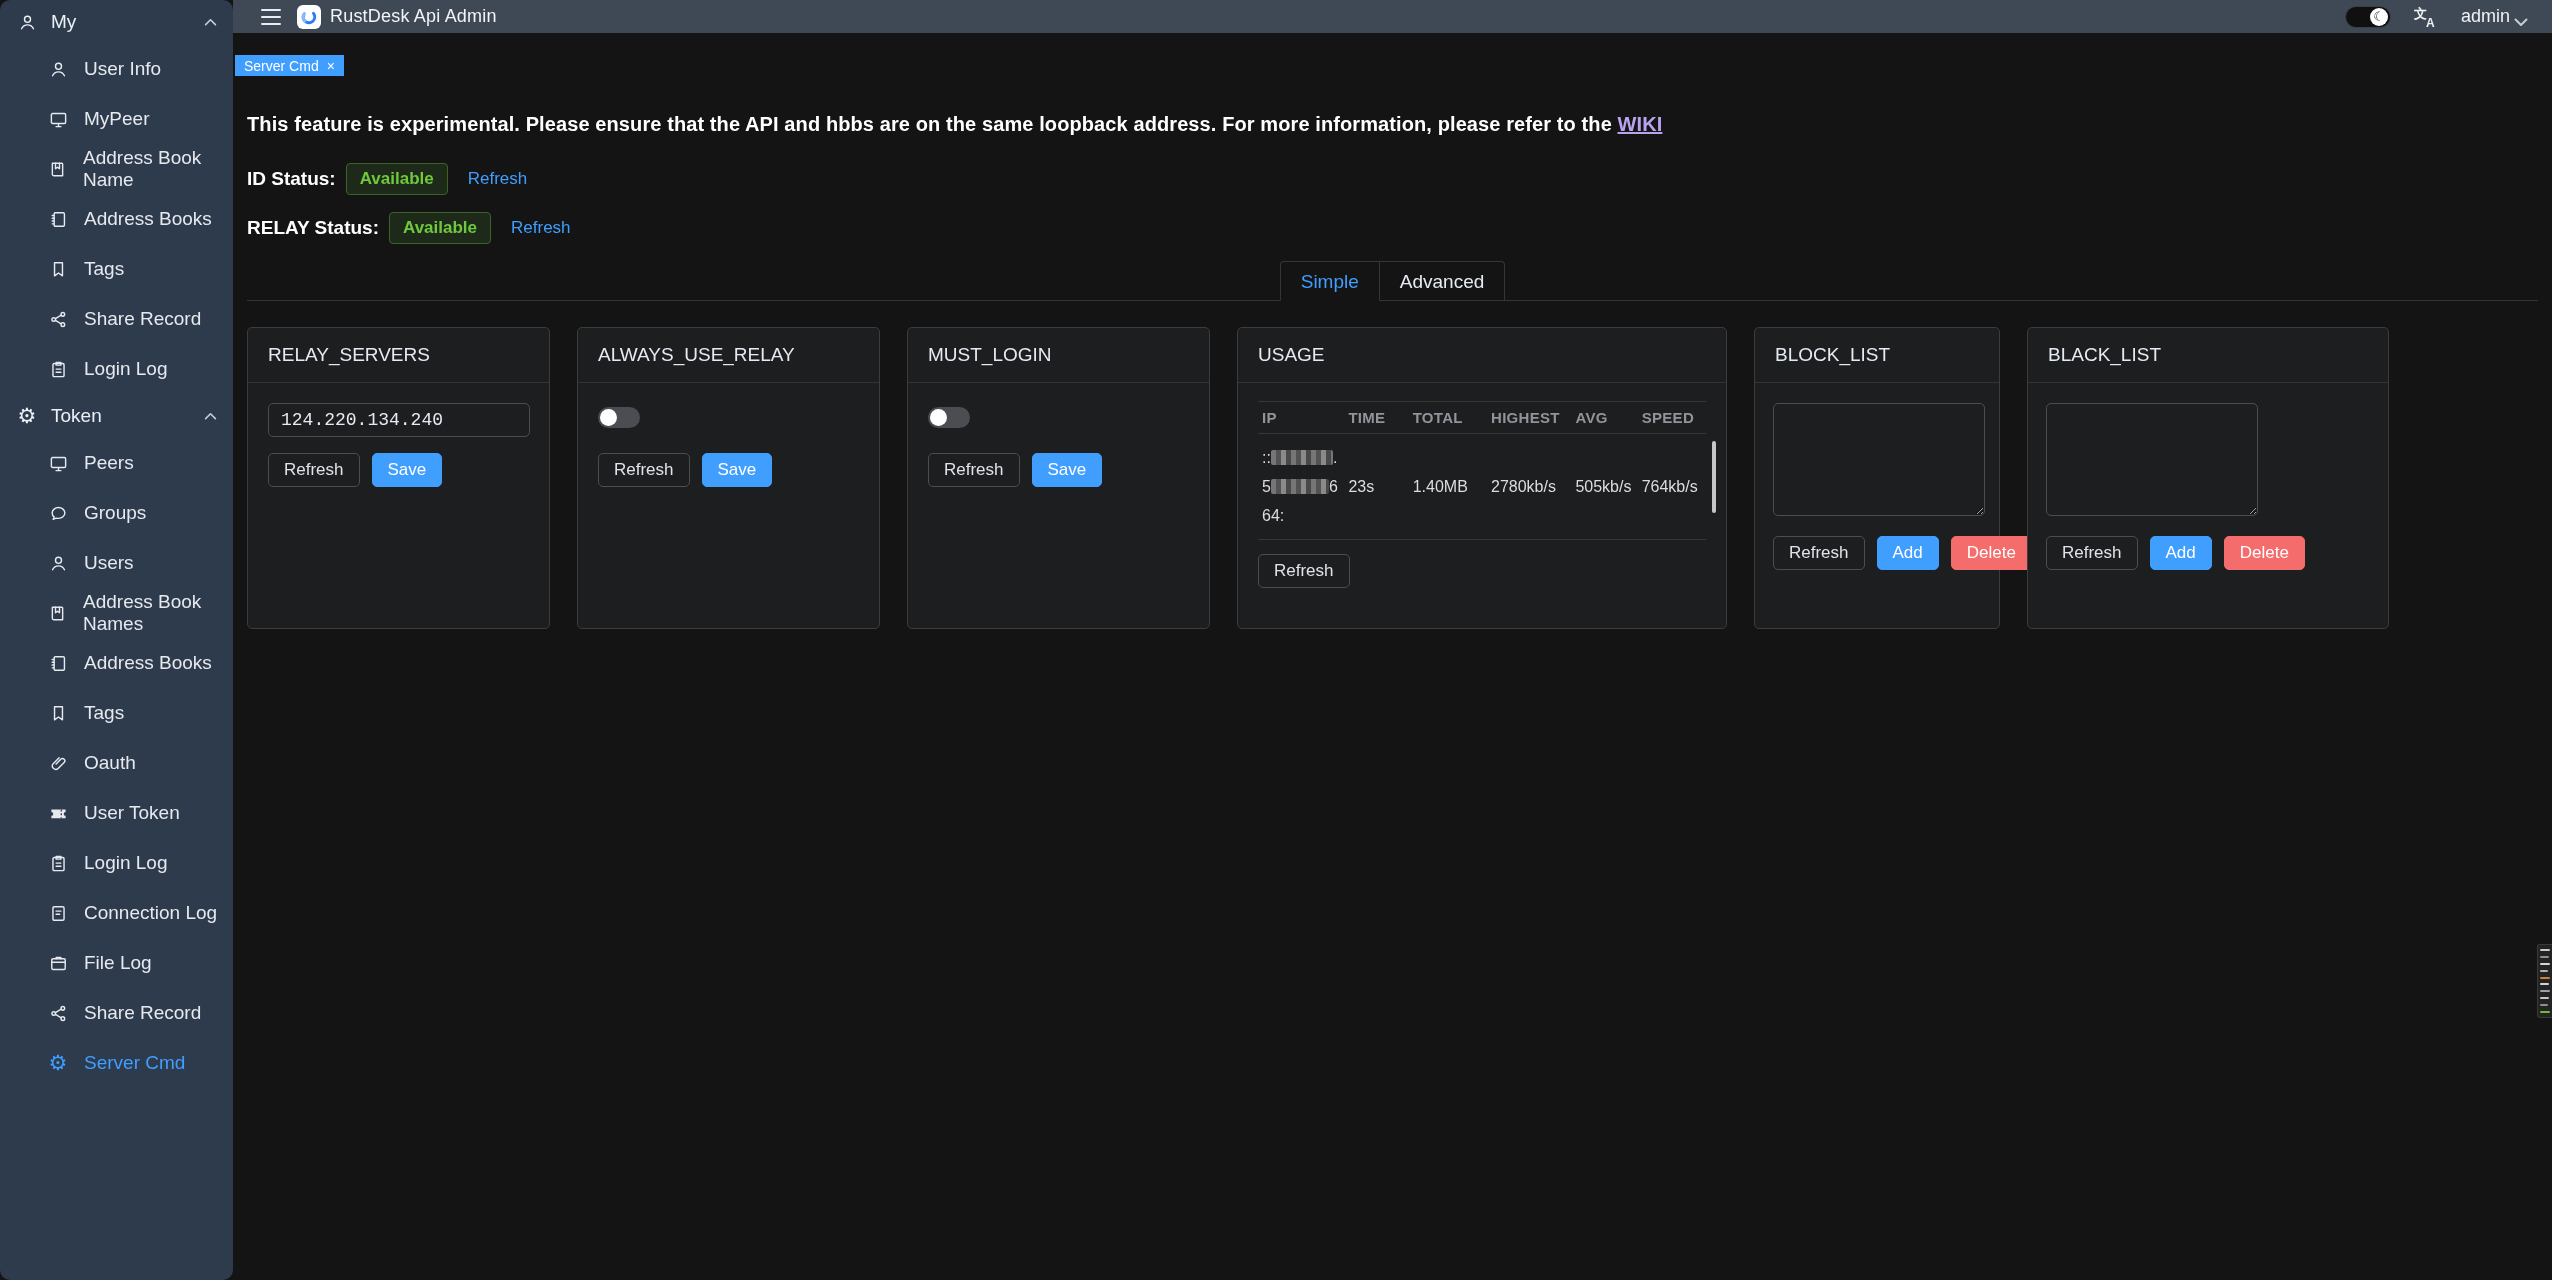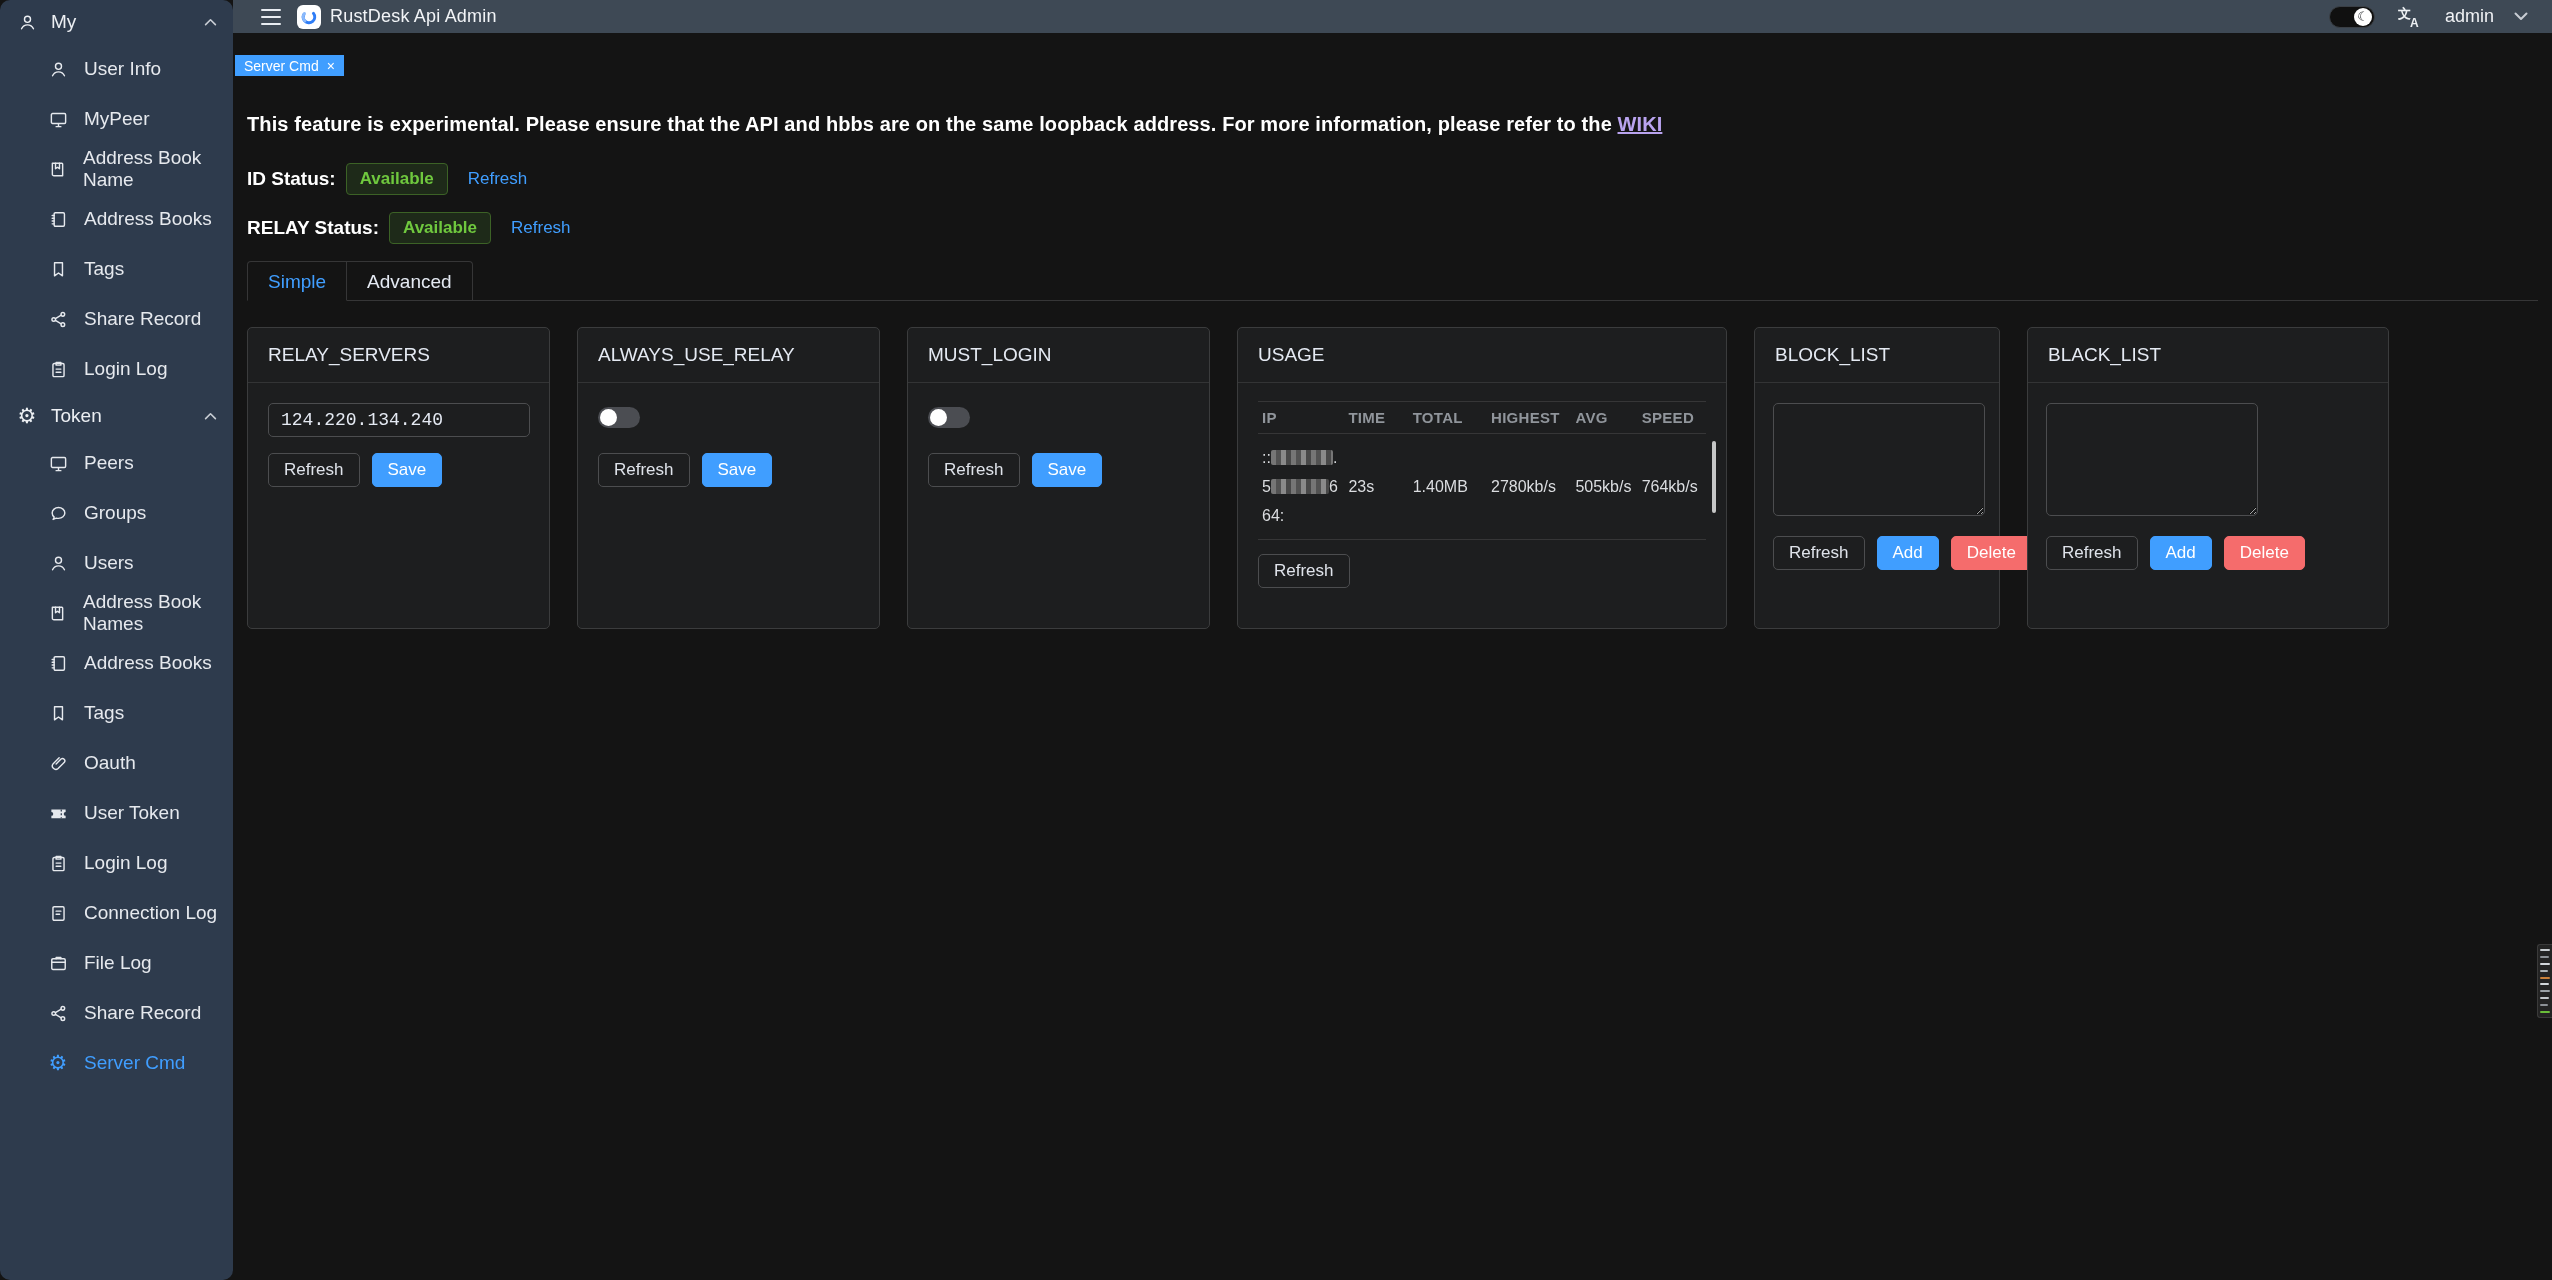--- a/index.html
+++ b/index.html
@@ -21,36 +21,36 @@
   
   .topbar { position:absolute; left:233px; top:0; right:0; height:33px; background:#3e4955; display:flex; align-items:center; padding:0 24px 0 28px; z-index:4; }
   .hamburger { width:20px; height:16px; display:flex; flex-direction:column; justify-content:space-between; cursor:pointer; }
   .hamburger i { display:block; height:2px; background:#e9edf2; border-radius:1px; }
   .logo-badge { width:24px; height:24px; background:#fff; border-radius:6px; margin-left:16px; display:flex; align-items:center; justify-content:center; }
   .app-title { color:#f2f4f7; font-size:18px; margin-left:9px; letter-spacing:.2px; }
   .topbar-right { margin-left:auto; display:flex; align-items:center; gap:22px; }
   .dm-switch { position:relative; width:46px; height:22px; border-radius:11px; background:#101010; border:1px solid #3a3f45; cursor:pointer; }
   .dm-switch .knob { position:absolute; right:2px; top:1px; width:18px; height:18px; border-radius:50%; background:#fff; display:flex; align-items:center; justify-content:center; color:#14171a; font-size:13px; line-height:1; font-family:"DejaVu Sans",sans-serif; }
   .translate { cursor:pointer; display:flex; align-items:center; }
-  .admin-drop { display:flex; align-items:center; gap:20px; color:#f0f2f5; font-size:18px; cursor:pointer; }
+  .admin-drop { display:flex; align-items:flex-end; gap:4px; color:#f0f2f5; font-size:18px; cursor:pointer; }
 
   
   .main { position:absolute; left:233px; top:33px; right:0; bottom:0; background:#141414; overflow:hidden; }
   .tags-bar { height:44px; display:flex; align-items:flex-end; padding-left:2px; }
   .tag-chip { display:inline-flex; align-items:center; gap:8px; height:21px; background:#409eff; color:#fff; font-size:14px; padding:0 9px; cursor:pointer; margin-bottom:1px; }
   .tag-chip .close { font-size:14px; line-height:1; }
   .page { padding:36px 14px 0 14px; }
   .notice { color:#fff; font-weight:700; font-size:20px; margin-bottom:26px; letter-spacing:.1px; }
   .notice a { color:#b9a3ef; text-decoration:underline; cursor:pointer; }
   .status-row { display:flex; align-items:center; margin-bottom:15px; height:34px; }
   .status-label { color:#fff; font-weight:700; font-size:19px; }
   .badge-success { margin-left:10px; padding:5px 13px; border-radius:4px; font-size:17px; font-weight:700; color:#6fc83e; background:#1e2a19; border:1px solid #3c6226; }
   .link { margin-left:20px; color:#409eff; font-size:17px; cursor:pointer; text-decoration:none; }
 
-  .mode-tabs { display:flex; border-bottom:1px solid #363637; margin-top:16px; }
+  .mode-tabs { display:flex; border-bottom:1px solid #363637; margin-top:16px;justify-content:center; }
   .mode-tab { height:40px; line-height:39px; padding:0 20px; font-size:19px; color:#e5eaf3; border:1px solid #363637; border-bottom:none; margin-bottom:-1px; cursor:pointer; background:transparent; }
   .mode-tab:first-child { border-radius:4px 0 0 0; }
   .mode-tab + .mode-tab { border-left:none; border-radius:0 4px 0 0; }
   .mode-tab.active { color:#409eff; background:#141414; border-bottom:1px solid #141414; }
 
   
   .cards { display:flex; gap:27px; margin-top:26px; align-items:stretch; }
   .card { background:#1d1e1f; border:1px solid #3b3c3d; border-radius:5px; height:302px; position:relative; }
   .card-header { padding:16px 20px; border-bottom:1px solid #333435; color:#e5eaf3; font-size:19px; }
   .card-body { padding:20px; }

